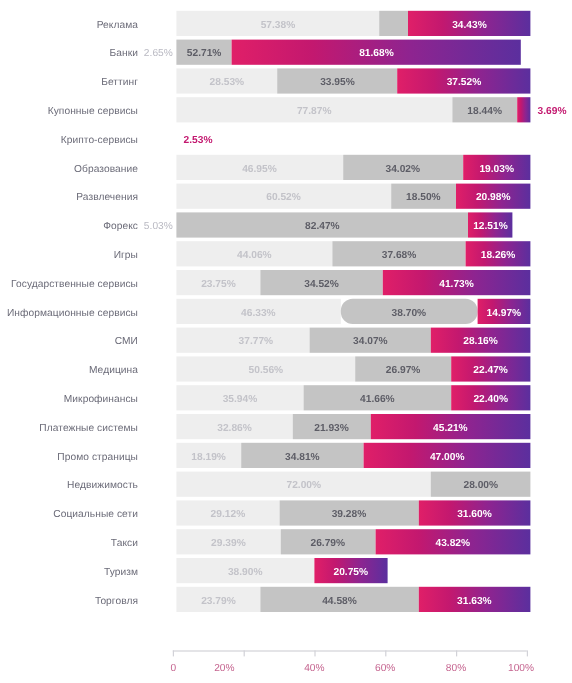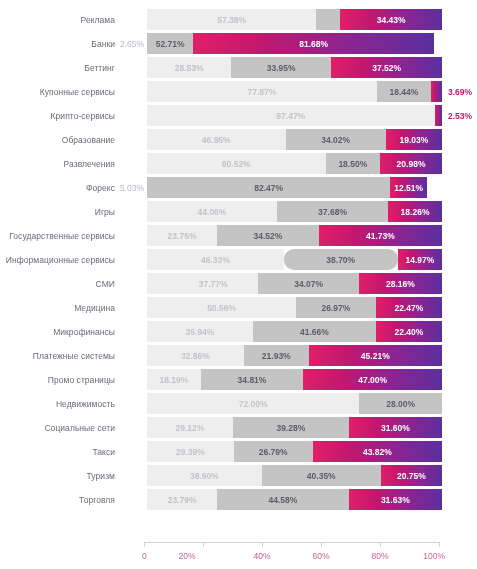--- a/index.html
+++ b/index.html
@@ -145,24 +145,20 @@
         <div class="bar-area">
           <div class="seg s-light" style="width: 77.87%;">77.87%</div>
           <div class="seg s-grey" style="width: 18.44%;">18.44%</div>
           <div class="seg s-grad" style="width: 3.69%;"></div>
         </div>
         <div class="post-value">3.69%</div>
       </div>
       <div class="row">
         <div class="row-label">Крипто-сервисы</div>
         <div class="pre-value"></div>
-        <div class="bar-area">
-          <div class="seg s-light" style="width: 97.47%;">97.47%</div>
-          <div class="seg s-grad" style="width: 2.53%;"></div>
-        </div>
         <div class="post-value">2.53%</div>
       </div>
       <div class="row">
         <div class="row-label">Образование</div>
         <div class="pre-value"></div>
         <div class="bar-area">
           <div class="seg s-light" style="width: 46.95%;">46.95%</div>
           <div class="seg s-grey" style="width: 34.02%;">34.02%</div>
           <div class="seg s-grad" style="width: 19.03%;">19.03%</div>
         </div>
@@ -294,21 +290,20 @@
           <div class="seg s-grey" style="width: 26.79%;">26.79%</div>
           <div class="seg s-grad" style="width: 43.82%;">43.82%</div>
         </div>
         <div class="post-value"></div>
       </div>
       <div class="row">
         <div class="row-label">Туризм</div>
         <div class="pre-value"></div>
         <div class="bar-area">
           <div class="seg s-light" style="width: 38.9%;">38.90%</div>
-          <div class="seg s-grey" style="width: 40.35%;">40.35%</div>
           <div class="seg s-grad" style="width: 20.75%;">20.75%</div>
         </div>
         <div class="post-value"></div>
       </div>
       <div class="row">
         <div class="row-label">Торговля</div>
         <div class="pre-value"></div>
         <div class="bar-area">
           <div class="seg s-light" style="width: 23.79%;">23.79%</div>
           <div class="seg s-grey" style="width: 44.58%;">44.58%</div>

